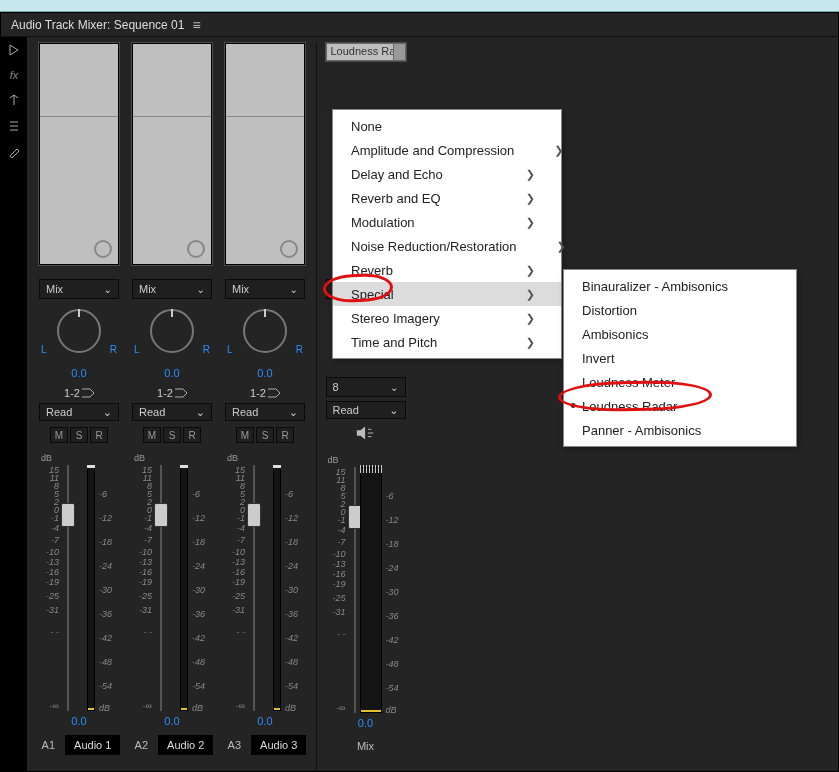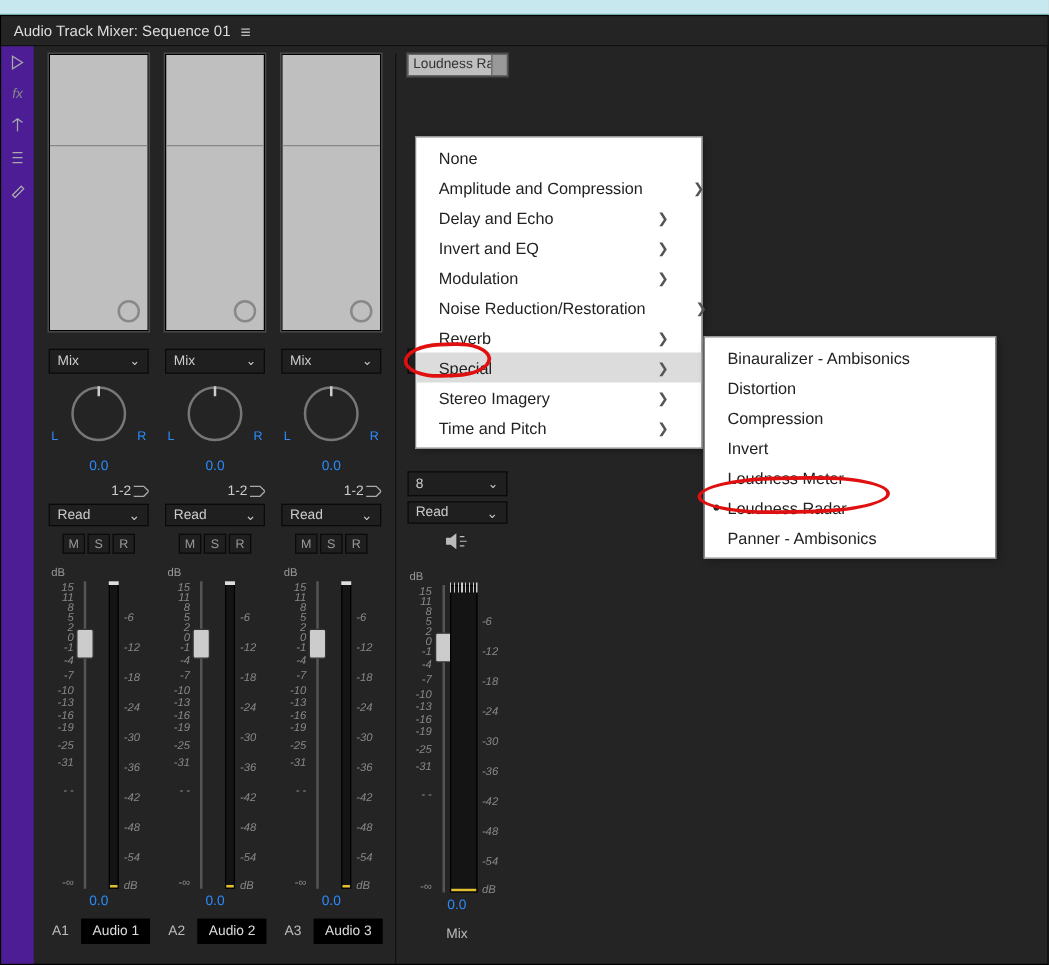--- a/index.html
+++ b/index.html
@@ -2,38 +2,38 @@
 <html><head>
 <meta charset="utf-8">
 <style>
   * { box-sizing: border-box; margin: 0; padding: 0; font-family: -apple-system, "Segoe UI", Arial, sans-serif; }
   body { background:#ffffff; width:839px; height:772px; overflow:hidden; }
   .wrap { position:absolute; top:12px; left:0; width:839px; height:760px; background:#242424; border:1px solid #000; }
   .topstrip { position:absolute; top:0; left:0; right:0; height:12px; background:#c8e8ef; border-bottom:1px solid #7aa; }
   .titlebar { height:24px; display:flex; align-items:center; color:#ddd; font-size:12px; padding:0 10px; background:#242424; border-bottom:1px solid #111;}
   .titlebar .ham { margin-left:8px; color:#bbb; font-size:14px; }
   .content { position:relative; height:calc(100% - 24px); display:flex; }
-  .toolcol { width:26px; background:#4c1d95; padding-top:6px; display:flex; flex-direction:column; align-items:center; gap:12px;}
+  .toolcol { width:26px; background:#000000; padding-top:6px; display:flex; flex-direction:column; align-items:center; gap:12px;}
   .toolcol svg { width:14px; height:14px; stroke:#aaa; fill:none; }
   .tracks { display:flex; gap:1px; padding:6px 0 0 6px; }
   .track { width:92px; display:flex; flex-direction:column; align-items:center; position:relative;}
   .slotbox { width:80px; height:222px; background:#bfbfbf; border:1px solid #000; outline:1px solid #4b4b4b; position:relative; }
   .slotbox .divline { position:absolute; top:72px; left:0; right:0; height:1px; background:#888; }
   .slotbox .knobcircle { position:absolute; bottom:6px; right:6px; width:18px; height:18px; border:2px solid #888; border-radius:50%; }
   .mixrow { margin-top:14px; width:80px; height:20px; background:#1f1f1f; border:1px solid #0a0a0a; display:flex; align-items:center; justify-content:space-between; padding:0 6px; color:#ccc; font-size:11px;}
   .mixrow .chev { color:#ccc; font-size:10px; }
   .mixrow.small { width:80px; }
   .panwrap { margin-top:10px; height:58px; position:relative; width:80px;}
   .pancircle { width:44px; height:44px; border:2px solid #777; border-radius:50%; margin:0 auto; position:relative;}
   .pancircle .tick { position:absolute; top:-2px; left:50%; width:2px; height:8px; background:#ccc; transform:translateX(-50%);}
   .panlbl { position:absolute; bottom:12px; font-size:10px; color:#2a8cff;}
   .panlbl.l { left:2px;}
   .panlbl.r { right:2px;}
   .panval { text-align:center; font-size:11px; color:#2a8cff; margin-top:0;}
-  .row2 { margin-top:8px; display:flex; width:80px; justify-content:flex-end; align-items:center; font-size:11px; color:#ccc;}
+  .row2 { margin-top:8px; display:flex; width:80px; justify-content:center; align-items:center; font-size:11px; color:#ccc;}
   .routeicon { width:14px; height:12px; }
   .readrow { margin-top:4px; width:80px; height:18px; background:#1f1f1f; border:1px solid #0a0a0a; display:flex; align-items:center; justify-content:space-between; padding:0 6px; color:#ccc; font-size:11px;}
   .msr { margin-top:6px; display:flex; gap:2px;}
   .msr div { width:18px; height:16px; background:#1f1f1f; border:1px solid #0a0a0a; color:#999; font-size:10px; display:flex; align-items:center; justify-content:center;}
   .dblabel { width:80px; color:#999; font-size:9px; margin-top:10px; text-align:left; padding-left:2px;}
   .meters { position:relative; width:80px; height:246px; margin-top:2px;font-style:italic;}
   .scale { position:absolute; top:0; height:100%; font-size:9px; color:#888; width:22px;}
   .scale.left { left:-2px; text-align:right;}
   .scale.right { right:-2px; text-align:left;}
   .scale div { position:absolute; width:100%; }
@@ -409,21 +409,21 @@
    </div>
         <div class="mitem">
      <span>Amplitude and Compression</span>
      <span class="arr">❯</span>
    </div>
         <div class="mitem">
      <span>Delay and Echo</span>
      <span class="arr">❯</span>
    </div>
         <div class="mitem">
-     <span>Invert and EQ</span>
+     <span>Reverb and EQ</span>
      <span class="arr">❯</span>
    </div>
         <div class="mitem">
      <span>Modulation</span>
      <span class="arr">❯</span>
    </div>
         <div class="mitem">
      <span>Noise Reduction/Restoration</span>
      <span class="arr">❯</span>
    </div>
@@ -448,21 +448,21 @@
         <div class="mitem" style="position:relative">
 
      <span>Binauralizer - Ambisonics</span>
    </div>
         <div class="mitem" style="position:relative">
 
      <span>Distortion</span>
    </div>
         <div class="mitem" style="position:relative">
 
-     <span>Compression</span>
+     <span>Ambisonics</span>
    </div>
         <div class="mitem" style="position:relative">
 
      <span>Invert</span>
    </div>
         <div class="mitem" style="position:relative">
 
      <span>Loudness Meter</span>
    </div>
         <div class="mitem" style="position:relative">

